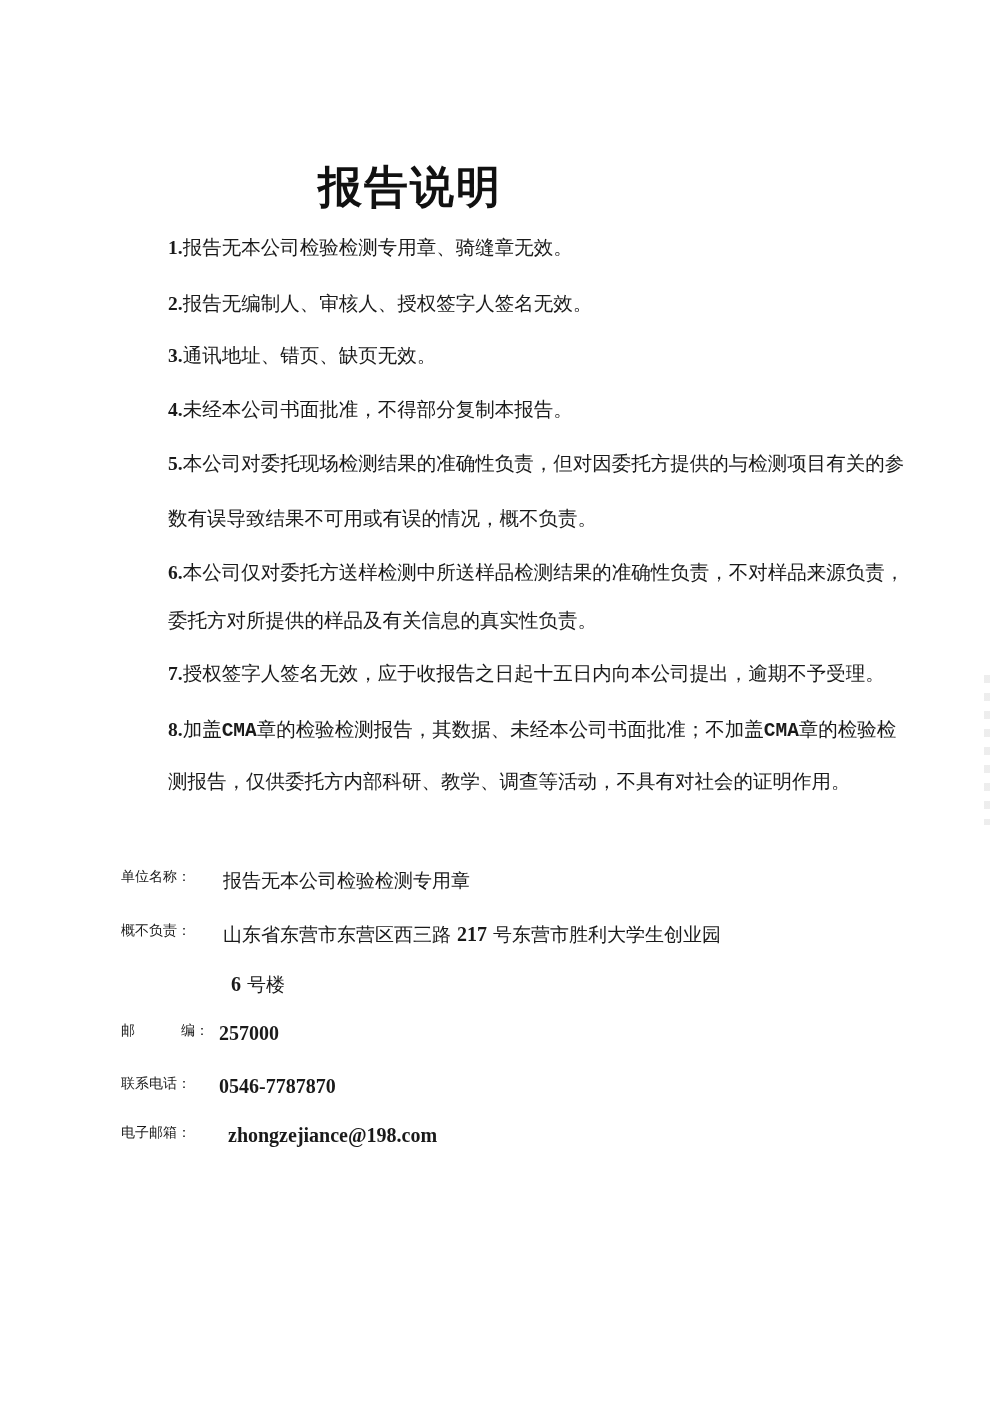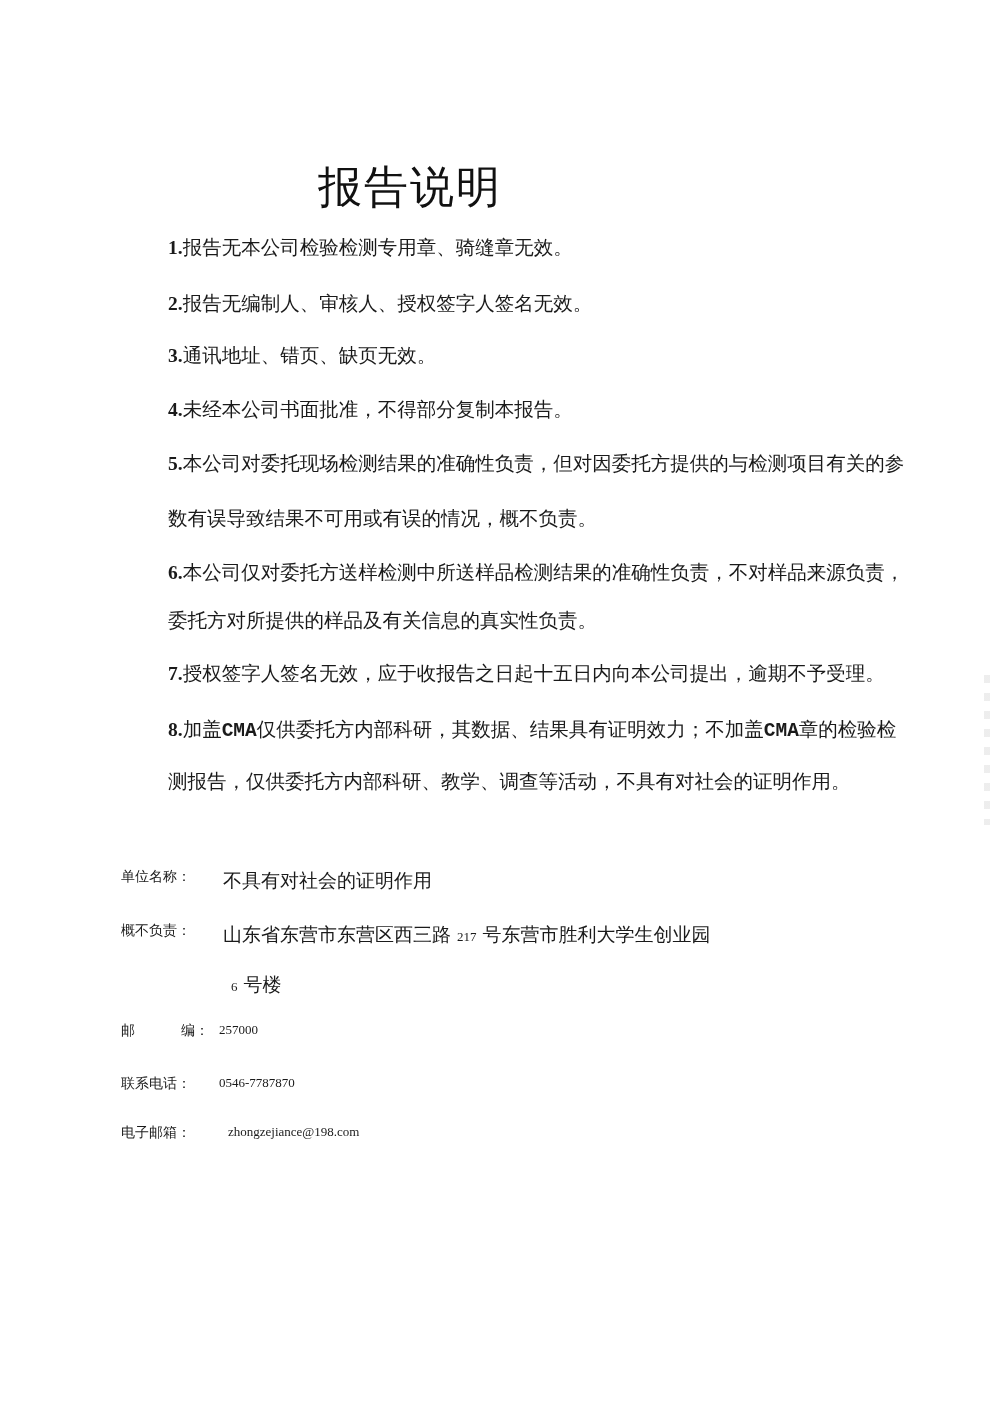--- a/index.html
+++ b/index.html
@@ -2,30 +2,30 @@
 <html><head>
 <meta charset="utf-8">
 <style>
   html, body { margin: 0; padding: 0; }
   body {
     width: 1000px; height: 1414px; background: #ffffff; position: relative; overflow: hidden;
     font-family: "DejaVu Serif", "Liberation Serif", serif; color: #1a1a1a;
   }
   .title {
     position: absolute; left: 0; width: 820px; top: 158px; text-align: center;
-    font-size: 44px; font-weight: normal; letter-spacing: 2px; color: #111;
+    font-size: 44px; font-weight: bold; letter-spacing: 2px; color: #111;
   }
   .line {
     position: absolute; left: 128px; font-size: 19.5px; white-space: nowrap; color: #1a1a1a; margin-left: 40px;
   }
   .num { font-family: "Liberation Serif", serif; font-weight: bold; }
   .cma { font-family: Liberation Mono, monospace; font-weight: bold; }
   .info-label { position: absolute; left: 121px; font-size: 14px; white-space: nowrap; }
   .info-value { position: absolute; font-size: 19px; white-space: nowrap; }
-  .latin { font-family: "Liberation Serif", serif; font-weight: normal; font-size: 13px; }
+  .latin { font-family: "Liberation Serif", serif; font-weight: bold; font-size: 20px; }
   .bleed {
     position: absolute; left: 984px; top: 675px; width: 6px; height: 150px;
     background: repeating-linear-gradient(to bottom, #e6e6e6 0 8px, transparent 8px 18px);
     opacity: 0.7;
   }
 </style>
 </head>
 <body>
 
 <div>
@@ -60,28 +60,28 @@
   </div>
   <div class="line" style="top:607px">
     <span>委托方对所提供的样品及有关信息的真实性负责。</span>
   </div>
 
   <div class="line" style="top:660px">
     <span class="num">7.</span><span>授权签字人签名无效，应于收报告之日起十五日内向本公司提出，逾期不予受理。</span>
   </div>
 
   <div class="line" style="top:716px">
-    <span class="num">8.</span><span>加盖</span><span class="cma">CMA</span><span>仅供委托方内部科研，其数据、结果具有证明效力；不加盖</span><span class="cma">CMA</span><span>章的检验检</span>
+    <span class="num">8.</span><span>加盖</span><span class="cma">CMA</span><span>章的检验检测报告，其数据、未经本公司书面批准；不加盖</span><span class="cma">CMA</span><span>章的检验检</span>
   </div>
   <div class="line" style="top:768px">
     <span>测报告，仅供委托方内部科研、教学、调查等活动，不具有对社会的证明作用。</span>
   </div>
 
   <div class="info-label" style="top:868px">单位名称：</div>
-  <div class="info-value" style="top:868px; left:223px">不具有对社会的证明作用</div>
+  <div class="info-value" style="top:868px; left:223px">报告无本公司检验检测专用章</div>
 
   <div class="info-label" style="top:922px">概不负责：</div>
   <div class="info-value" style="top:922px; left:223px">
     <span>山东省东营市东营区西三路</span>
     <span class="latin">217</span>
     <span>号东营市胜利大学生创业园</span>
   </div>
   <div class="info-value" style="top:972px; left:231px">
     <span class="latin">6</span>
     <span>号楼</span>

